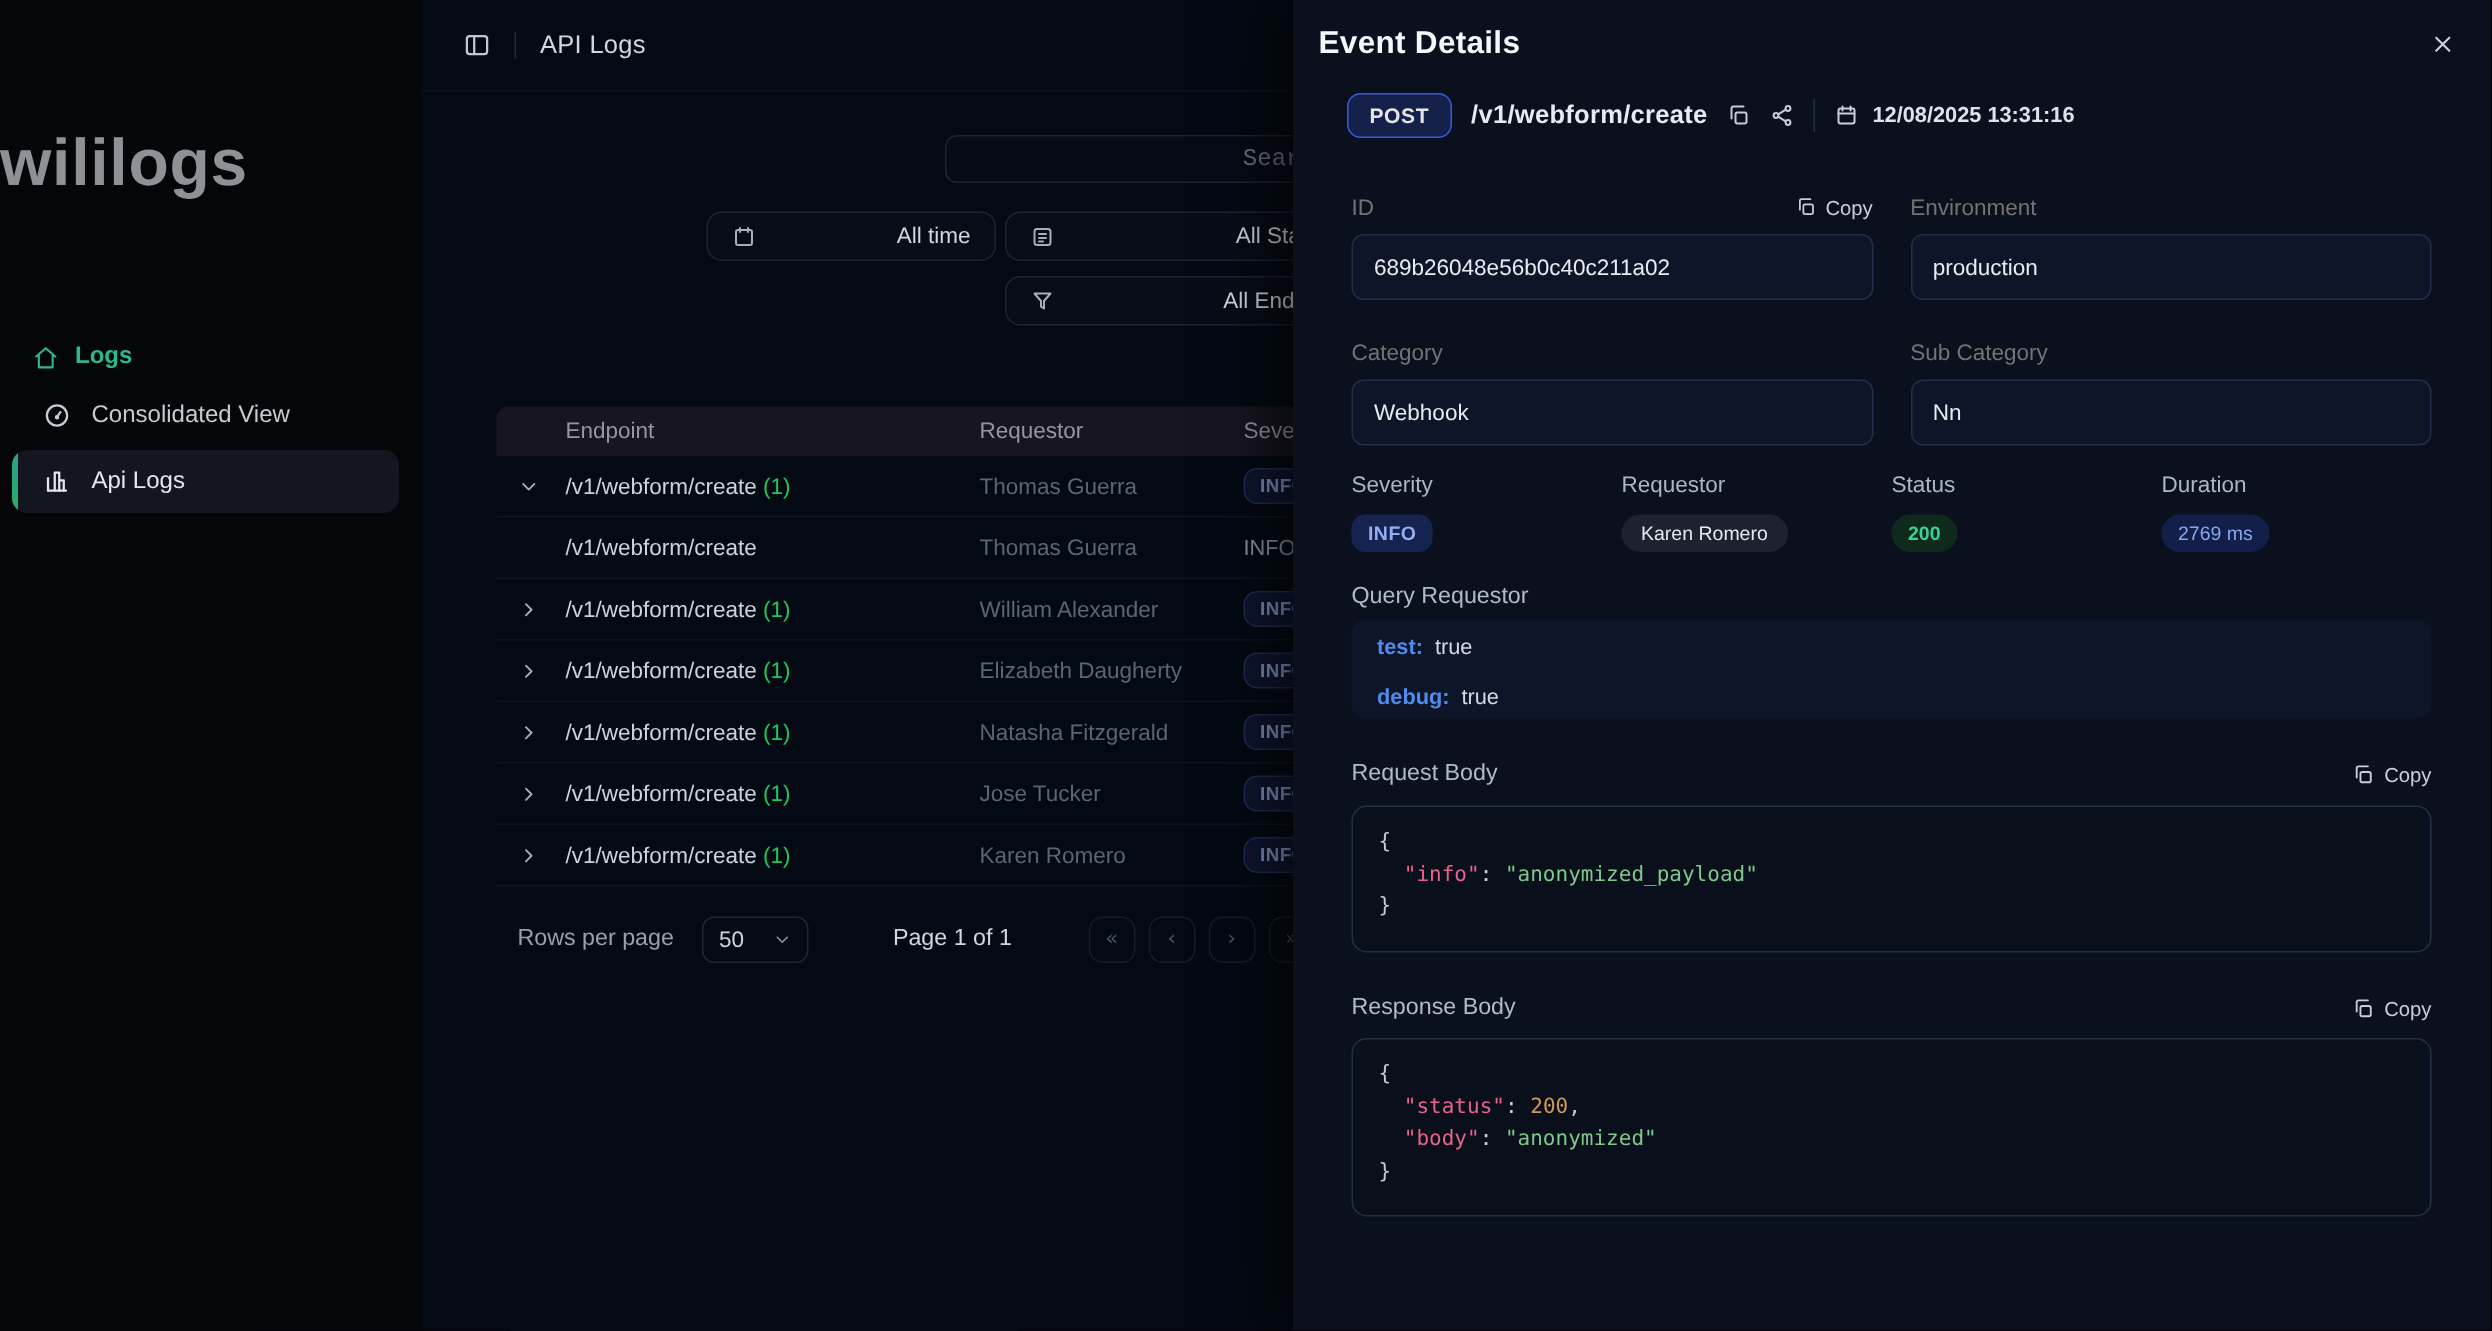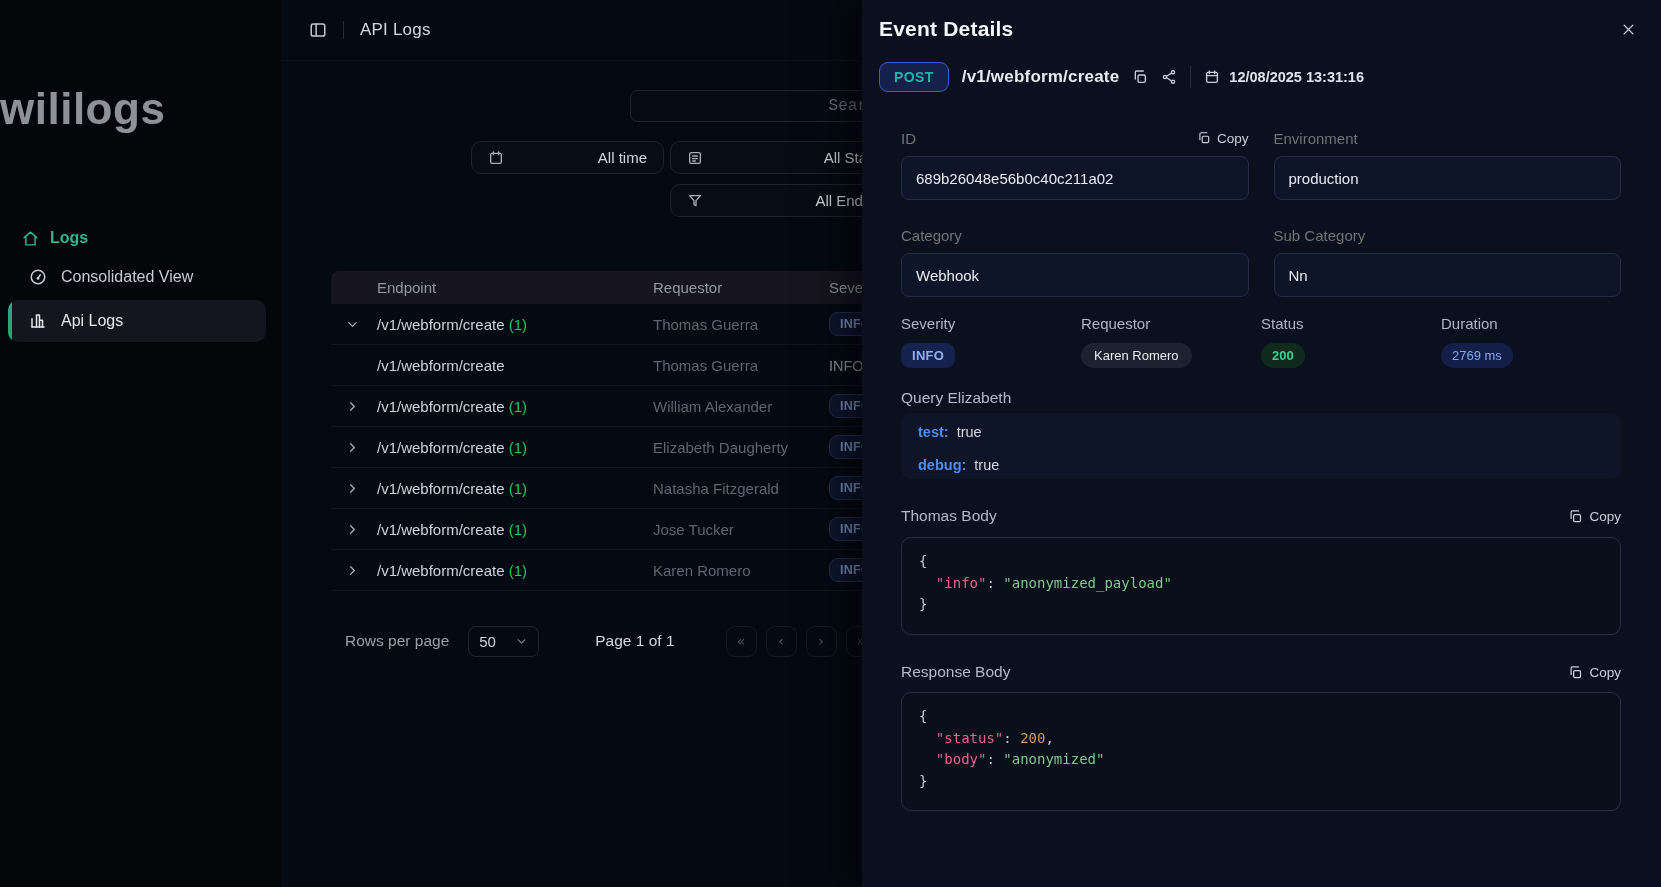--- a/index.html
+++ b/index.html
@@ -48,41 +48,41 @@
   .t-row { height:41px; border-bottom:1px solid rgba(130,140,160,0.09); font-size:15px; }
   .t-chevron { color:#a8aeb9; display:flex; align-items:center; }
   .t-endpoint { color:#ccd3dd; font-weight:500; white-space:nowrap; }
   .t-endpoint .count { color:#22c55e; }
   .t-requestor { color:#5d6572; }
   .sev-badge { display:inline-block; background:#0e1630; border:1px solid #232d4f; color:#7e93c4;
                font-size:12.5px; font-weight:700; letter-spacing:.3px; padding:4px 10px; border-radius:9px; }
   .sev-text { color:#8e96a4; font-size:14.5px; }
 
   
-  .pagination { position:absolute; left:64px; top:610px; display:flex; align-items:center; height:32px;margin-top:15px; }
+  .pagination { position:absolute; left:64px; top:610px; display:flex; align-items:center; height:32px; }
   .rpp-label { color:#99a0ac; font-size:15.5px; }
   .rpp-select { margin-left:19px; width:71px; height:31px; border:1px solid #202631; border-radius:8px;
                 display:flex; align-items:center; justify-content:space-between; padding:0 10px;
                 color:#cfd3da; font-size:15px; cursor:pointer; }
   .rpp-select svg { color:#7d8490; }
   .page-status { margin-left:56px; color:#d2d6dd; font-size:15.5px; }
   .pg-buttons { margin-left:51px; display:flex; gap:9px; }
   .pg-btn { width:31px; height:31px; border:1px solid #161c27; border-radius:9px; background:transparent;
             color:#4e5663; font-size:14px; display:flex; align-items:center; justify-content:center; cursor:pointer;
             font-family:"DejaVu Sans", sans-serif; }
 
   
   .panel { position:absolute; left:862px; top:0; width:799px; height:887px; background:#0b101e;
            box-shadow:-16px 0 38px rgba(0,0,0,.6); z-index:10; }
   .panel-title { position:absolute; top:17px; left:17px; font-size:21px; font-weight:700; color:#f4f7fb; letter-spacing:.2px; }
   .close-btn { position:absolute; top:22px; right:25px; color:#cfd4dc; cursor:pointer; display:flex; }
 
   .method-row { position:absolute; top:62px; left:17px; display:flex; align-items:center; gap:13px; }
-  .method-badge { background:#15214b; border:1.5px solid #3a5bd9; color:#14b8a6; font-weight:700;
-                  font-size:14px; letter-spacing:.4px; padding:6px 14px; border-radius:9px; }
+  .method-badge { background:#15214b; border:1.5px solid #3a5bd9; color:#e5e5e5; font-weight:700;
+                  font-size:14px; letter-spacing:.4px; padding:6px 14px; border-radius:9px;margin-left:19px; }
   .method-path { font-size:17px; font-weight:700; color:#e7ebf1; letter-spacing:.2px; }
   .icon-btn { color:#c6ccd6; display:flex; align-items:center; cursor:pointer; }
   .v-divider { width:1px; height:22px; background:#272e3f; }
   .date-wrap { display:flex; align-items:center; gap:9px; color:#dde3eb; font-size:14.5px; font-weight:600; }
   .date-wrap svg { color:#c9cfd9; }
 
   .fields-grid { position:absolute; top:129px; left:39px; right:40px; display:grid;
                  grid-template-columns:1fr 1fr; column-gap:25px; row-gap:26px; }
   .field-head { display:flex; align-items:center; justify-content:space-between; margin-bottom:9px; height:18px; }
   .field-label { color:#737373; font-size:15px; }
@@ -393,34 +393,34 @@
       <div>
         <div class="meta-label">Status</div>
         <span class="pill pill-status">200</span>
       </div>
       <div>
         <div class="meta-label">Duration</div>
         <span class="pill pill-duration">2769 ms</span>
       </div>
     </div>
 
-    <div class="qp-label">Query Elizabeth</div>
+    <div class="qp-label">Query Requestor</div>
     <div class="qp-box" id="qp-box">
         <div class="qp-row">
           <span class="qp-key">test:</span>
           <span class="qp-val">true</span>
         </div>
         <div class="qp-row">
           <span class="qp-key">debug:</span>
           <span class="qp-val">true</span>
         </div>
       </div>
 
     <div class="section-head sh-request">
-      <span class="section-label">Thomas Body</span>
+      <span class="section-label">Request Body</span>
       <span class="copy-btn">
         <span style="display:flex">
           <svg width="15" height="15" viewBox="0 0 24 24" fill="none" stroke="currentColor" stroke-width="2" stroke-linecap="round" stroke-linejoin="round">
               <rect x="9" y="9" width="11" height="11" rx="2"></rect>
               <path d="M5 15V5a2 2 0 0 1 2-2h10"></path>
             </svg>
         </span>
         <span>Copy</span>
       </span>
     </div>

